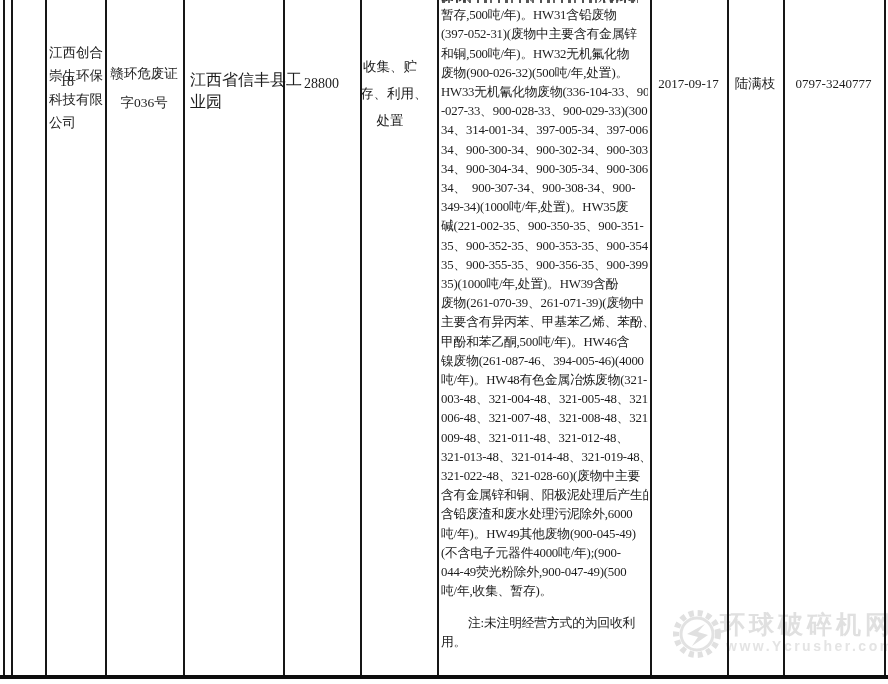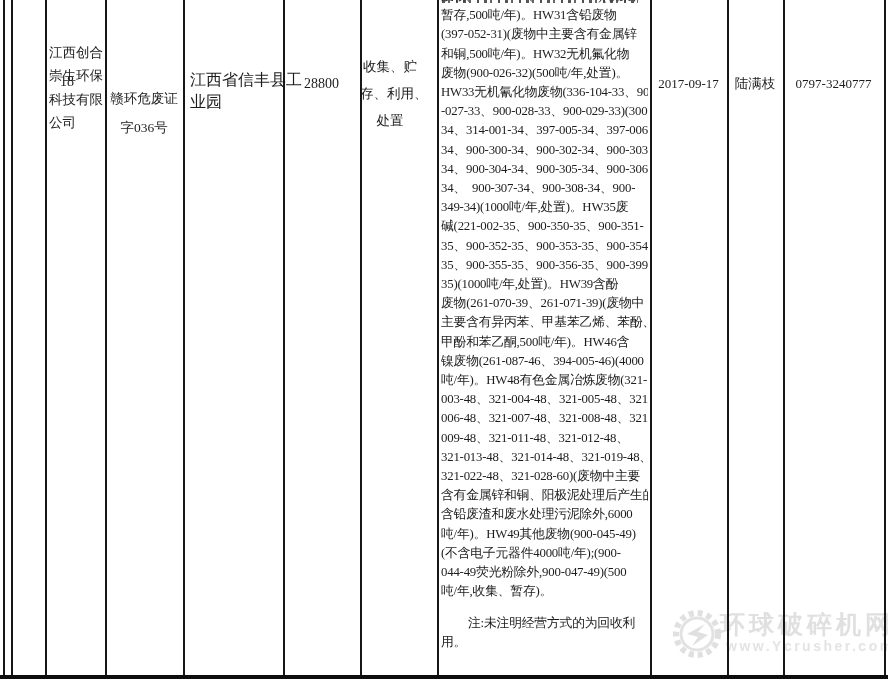--- a/index.html
+++ b/index.html
@@ -8,21 +8,21 @@
     overflow:hidden;font-family:"Liberation Serif","DejaVu Serif",serif;
     color:#1c1c1c;
   }
   .vline{position:absolute;top:0;height:676px;width:2px;background:#161616;z-index:3;}
   .hline-bottom{position:absolute;left:0;top:675px;width:888px;height:4px;background:#0d0d0d;z-index:3;}
   .cell{position:absolute;z-index:2;font-size:13px;line-height:1;}
   .cell .tline{white-space:pre;font-family:Liberation Serif, serif;}
   .c-index{left:11px;top:75px;width:34px;text-align:center;font-size:14px;padding-left:39px;}
   .c-company{left:49px;top:41px;width:56px;text-align:left;font-size:13.5px;}
   .c-company .tline{line-height:23.3px;}
-  .c-permit{left:105px;top:60px;width:78px;text-align:center;font-size:13.5px;margin-top:25px;}
+  .c-permit{left:105px;top:60px;width:78px;text-align:center;font-size:13.5px;}
   .c-permit .tline{line-height:28.5px;}
   .c-address{left:190px;top:69px;width:92px;text-align:left;font-size:16px;}
   .c-address .tline{line-height:21.5px;}
   .c-quantity{left:283px;top:77px;width:77px;text-align:center;font-size:14px;}
   .c-method{left:360px;top:53px;width:60px;text-align:center;font-size:13.5px;}
   .c-method .tline{line-height:27px;}
   .c-detail{left:441px;top:0;width:207px;height:676px;overflow:hidden;}
   .detail-lines{position:absolute;left:0;top:-13px;width:210px;}
   .detail-lines .tline{
     line-height:19.2px;font-size:12.8px;letter-spacing:-0.2px;

